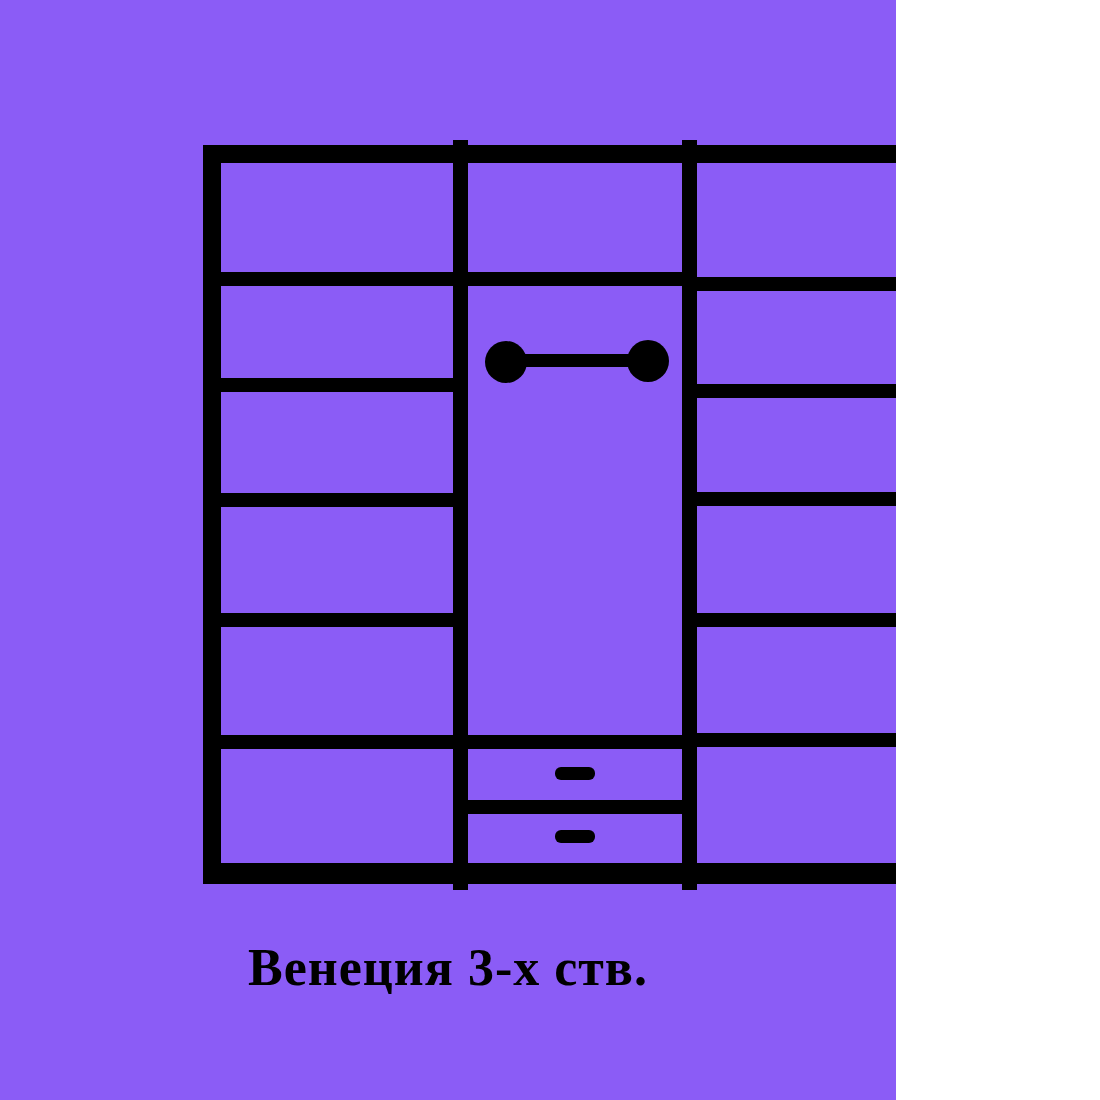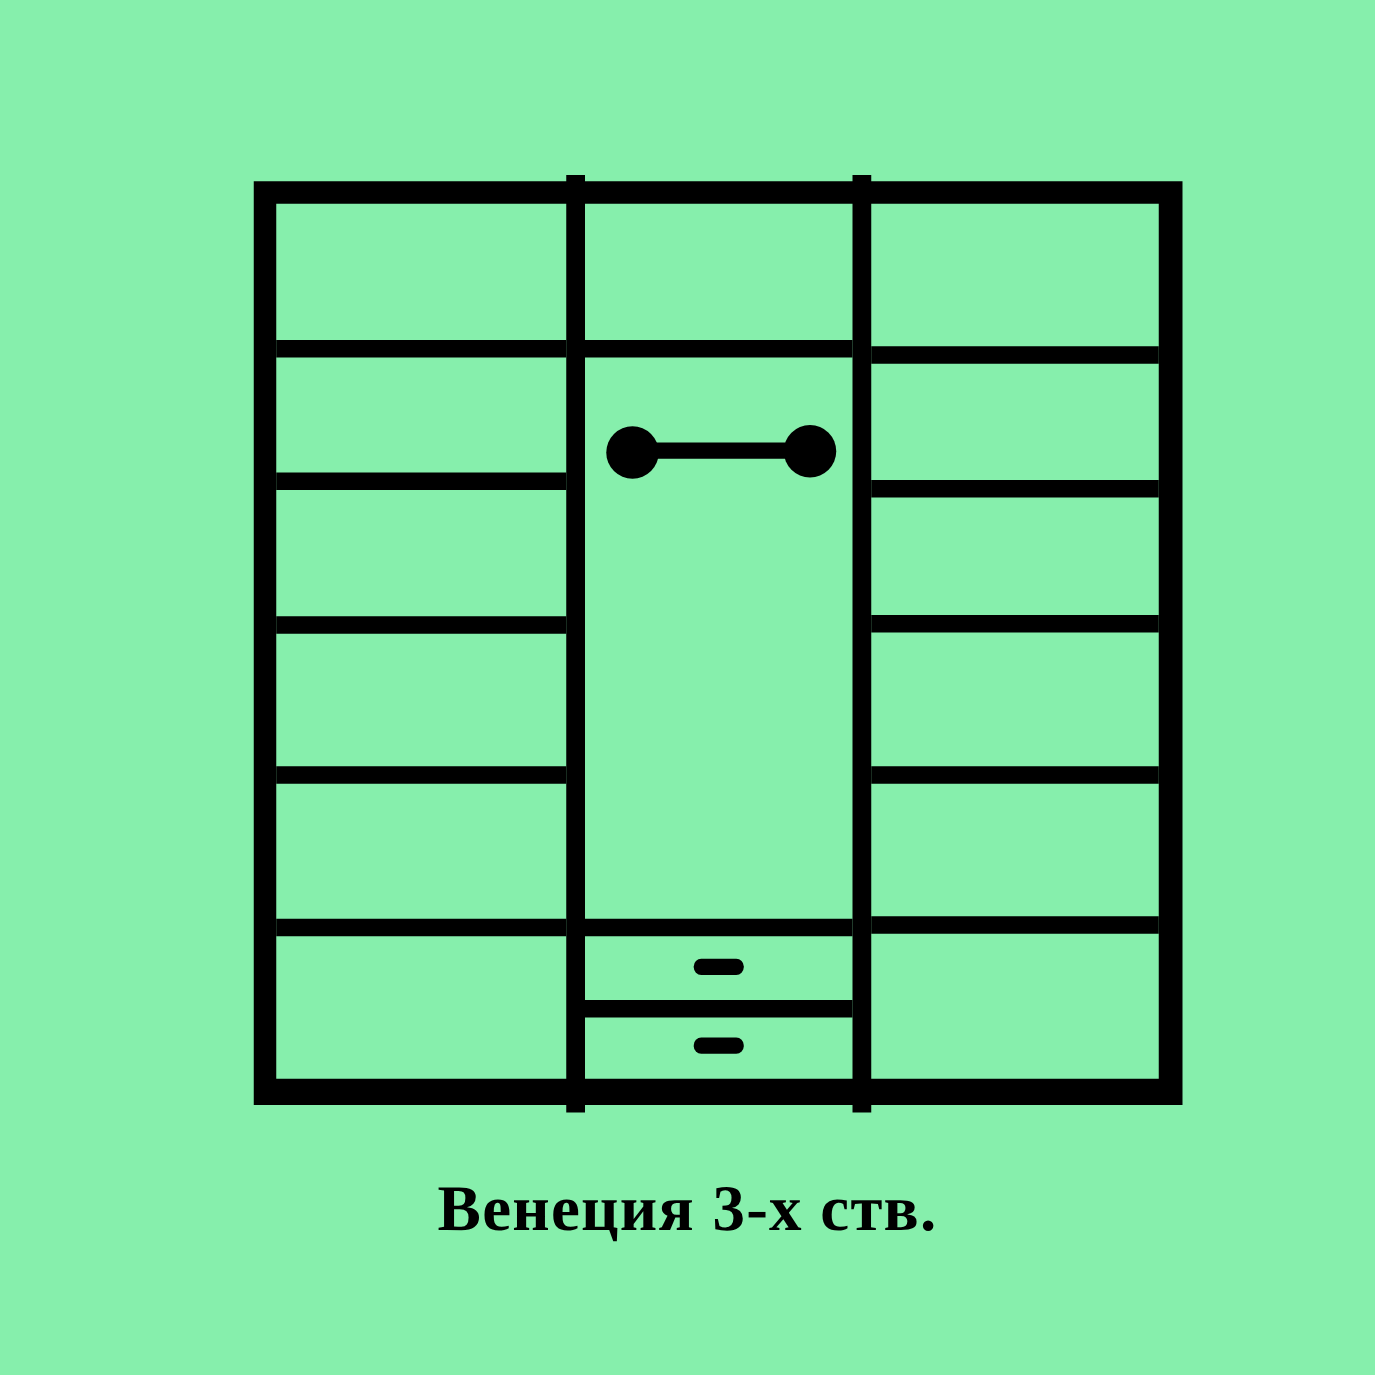--- a/index.html
+++ b/index.html
@@ -2,23 +2,23 @@
 <html><head>
 <meta charset="utf-8">
 <style>
   html, body {
     margin: 0;
     padding: 0;
     background: #ffffff;
   }
   .canvas {
     position: relative;
-    width: 1100px;
+    width: 896px;
     height: 1100px;
-    background: #86efac;
+    background: #8b5cf6;
     font-family: "Liberation Serif", "DejaVu Serif", serif;
     overflow: hidden;
   }
   .abs { position: absolute; background: #000000; }
 
   
   .frame {
     position: absolute;
     left: 203px; top: 145px;
     width: 743px; height: 739px;

